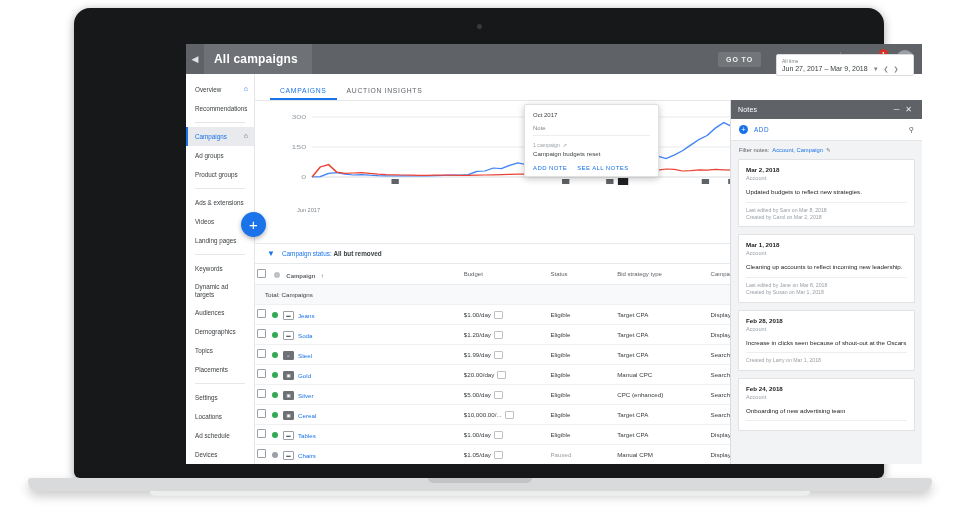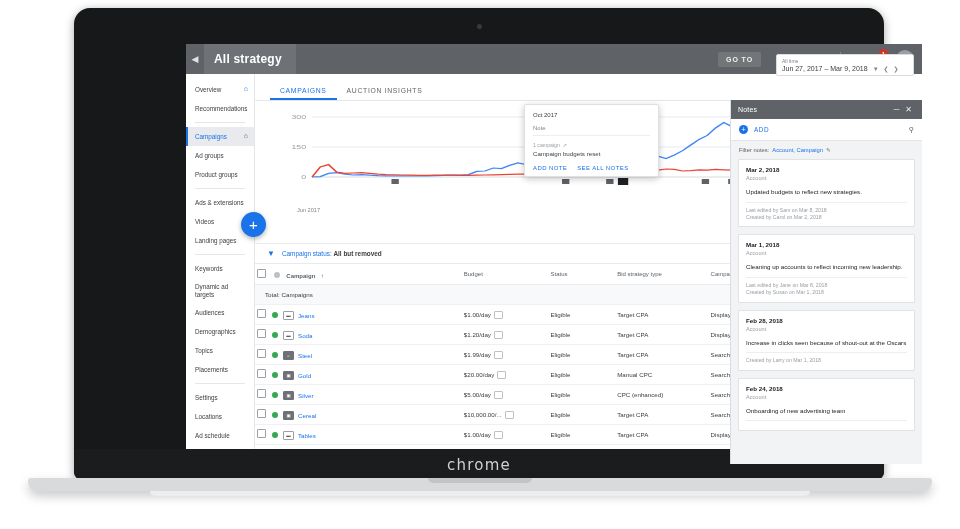--- a/index.html
+++ b/index.html
@@ -133,21 +133,21 @@
 <div class="stage">
 
   <div class="laptop-lid">
     <div class="laptop-cam"></div>
 
     <div class="laptop-screen">
       <div class="app">
 
         <div class="topbar">
           <div class="back-chip">◀</div>
-          <div class="top-title">All strategy</div>
+          <div class="top-title">All campaigns</div>
           <div class="top-spacer"></div>
           <div class="goto-btn">GO TO</div>
           <div class="ticon">
             <svg width="11" height="11" viewBox="0 0 24 24" fill="none" stroke="#e8eaed" stroke-width="2">
               <path d="M20 11a8 8 0 1 0-2.3 5.7"></path>
                 <polyline points="20 4 20 11 13 11"></polyline>
               </svg>
           </div>
           <div class="ticon">
             <svg width="11" height="11" viewBox="0 0 24 24" fill="none" stroke="#e8eaed" stroke-width="2">
@@ -500,18 +500,15 @@
                   </div>
                 </div>
             </div>
 
           </div>
         </div>
       </div>
     </div>
   </div>
 
-  <div class="laptop-chinwrap">
-    <span class="chrome-word">chrome</span>
-  </div>
   <div class="laptop-base"></div>
   <div class="laptop-foot"></div>
 </div>
 
 </body></html>

